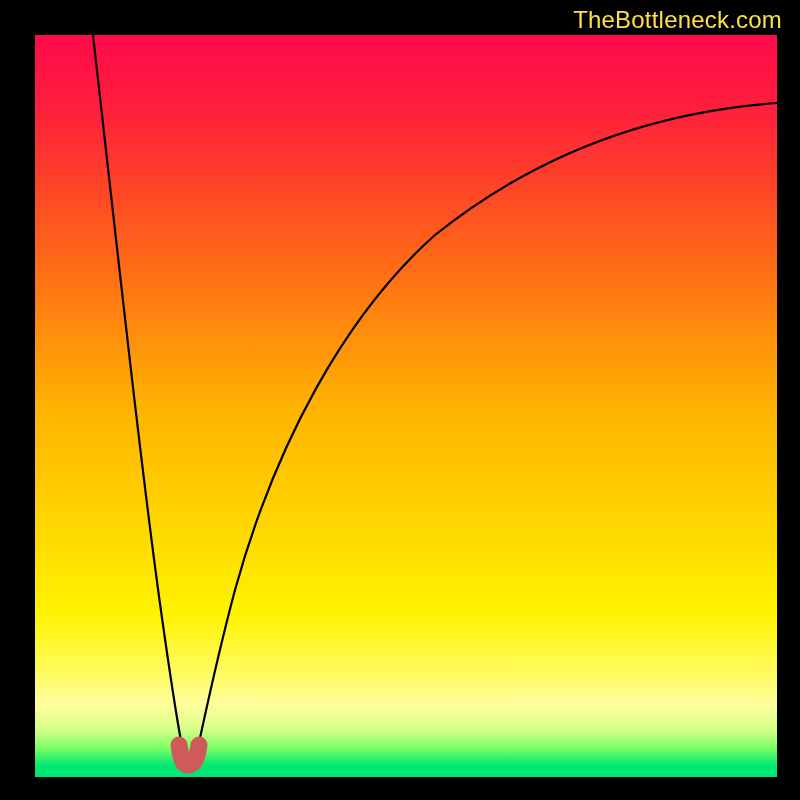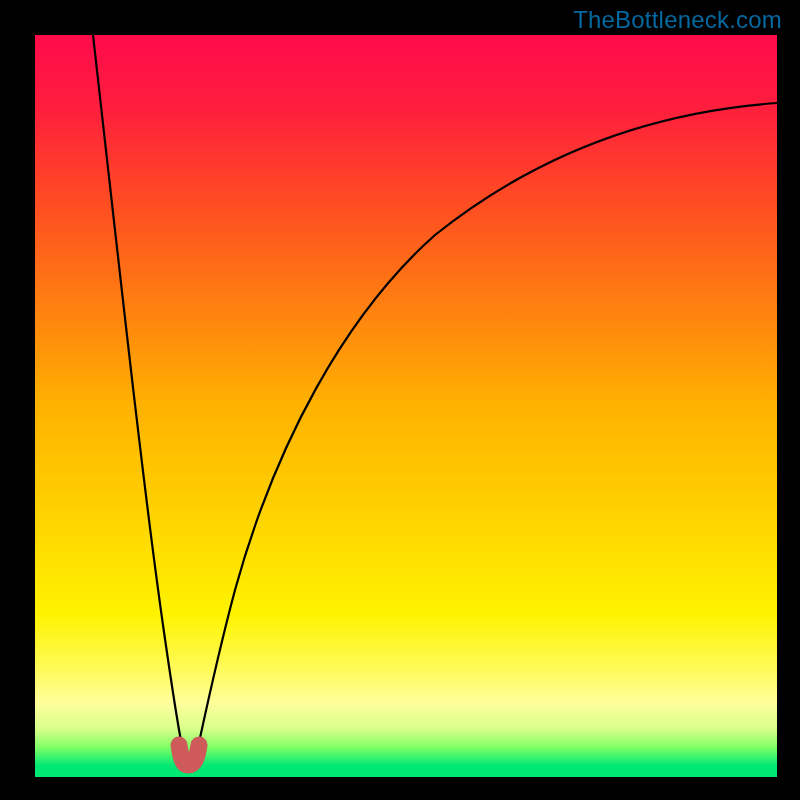--- a/index.html
+++ b/index.html
@@ -40,21 +40,21 @@
     width: 100%;
     height: 100%;
   }
   .watermark {
     position: absolute;
     top: 6px;
     right: 18px;
     font-family: Arial, Helvetica, sans-serif;
     font-size: 24px;
     font-weight: 400;
-    color: #0369a1;
+    color: #fde047;
     letter-spacing: 0.2px;
   }
 </style>
 </head>
 <body>
 
 <div class="frame">
 
   <div class="plot-area">
     <svg class="gradient" viewBox="0 0 742 742" preserveAspectRatio="none">

